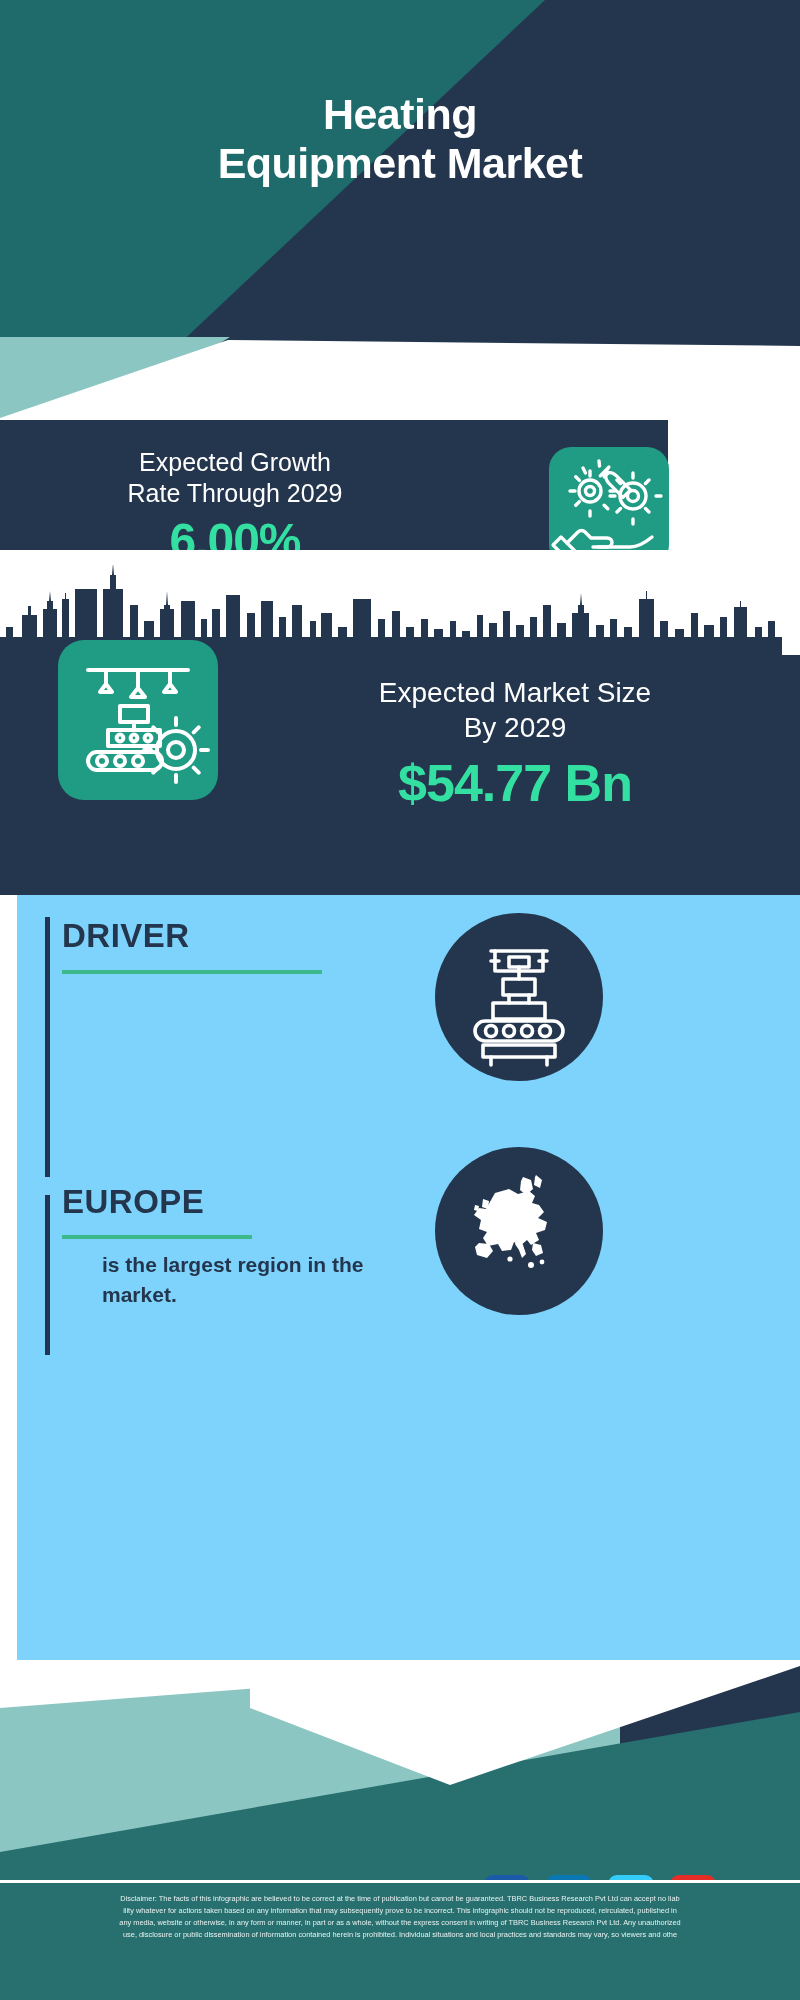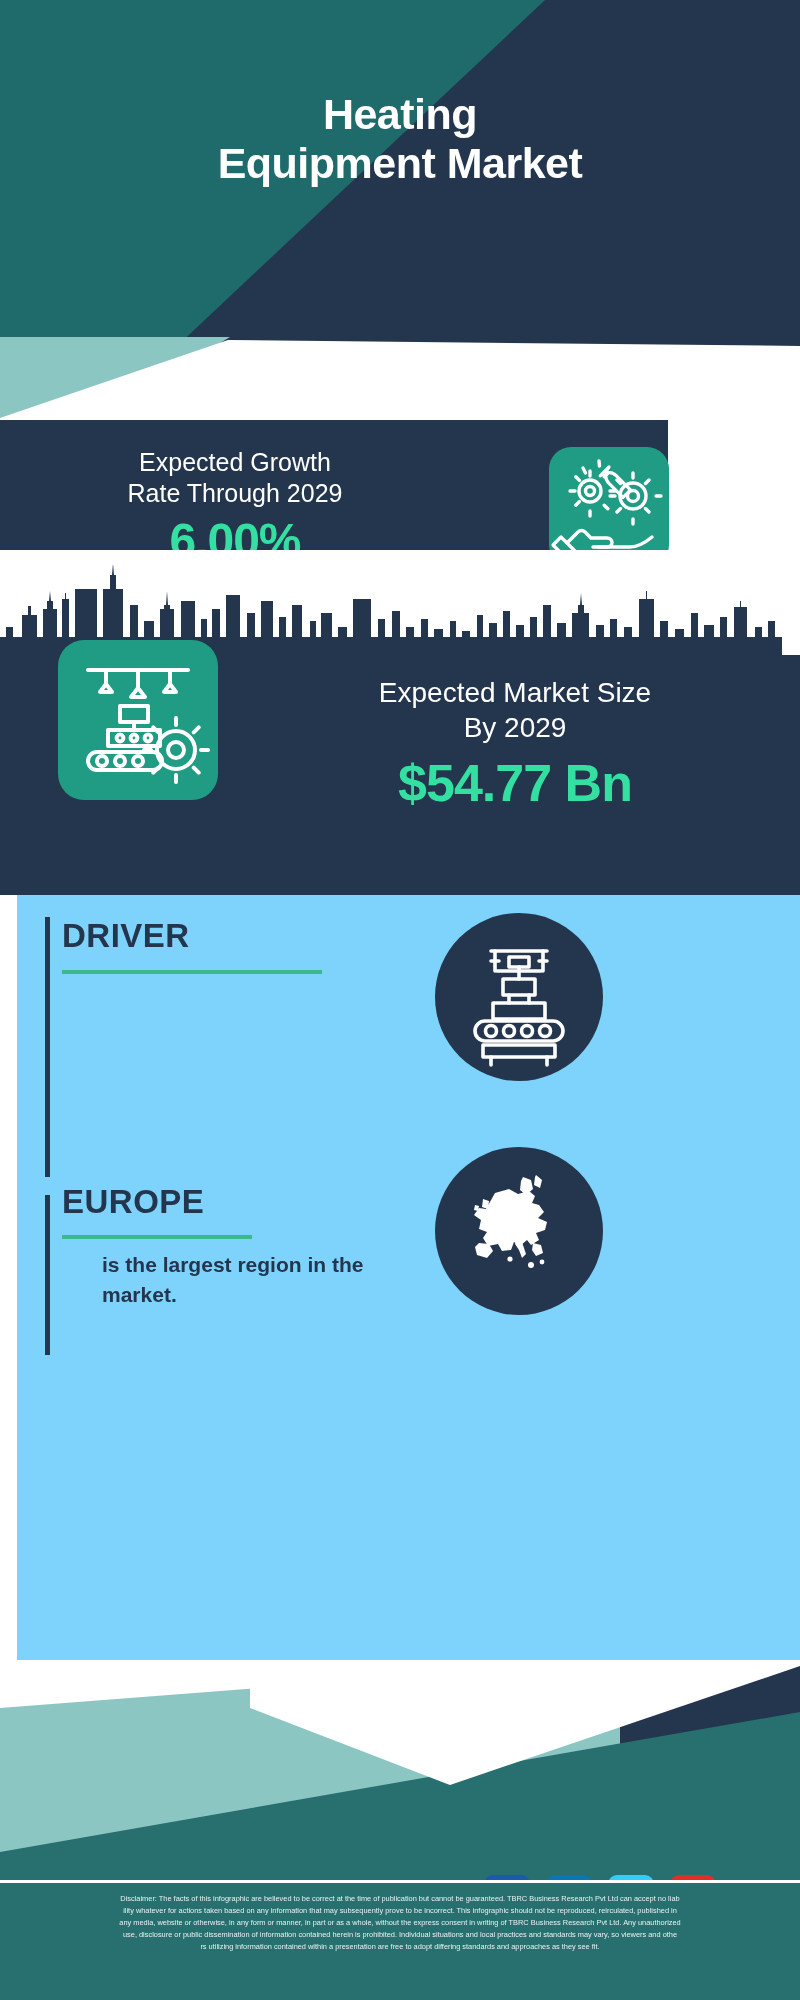--- a/index.html
+++ b/index.html
@@ -344,16 +344,15 @@
     </div>
   </div>
 
   <div class="sep-line"></div>
 
   <div class="disclaimer">
     <span class="disclaimer-line">Disclaimer: The facts of this infographic are believed to be correct at the time of publication but cannot be guaranteed. TBRC Business Research Pvt Ltd can accept no liab</span>
     <span class="disclaimer-line">ility whatever for actions taken based on any information that may subsequently prove to be incorrect. This infographic should not be reproduced, reirculated, published in</span>
     <span class="disclaimer-line">any media, website or otherwise, in any form or manner, in part or as a whole, without the express consent in writing of TBRC Business Research Pvt Ltd. Any unauthorized</span>
     <span class="disclaimer-line">use, disclosure or public dissemination of information contained herein is prohibited. Individual situations and local practices and standards may vary, so viewers and othe</span>
-    <span class="disclaimer-line">rs utilizing information contained within a presentation are free to adopt differing standards and approaches as they see fit.</span>
   </div>
 
 </div>
 
 </body></html>

